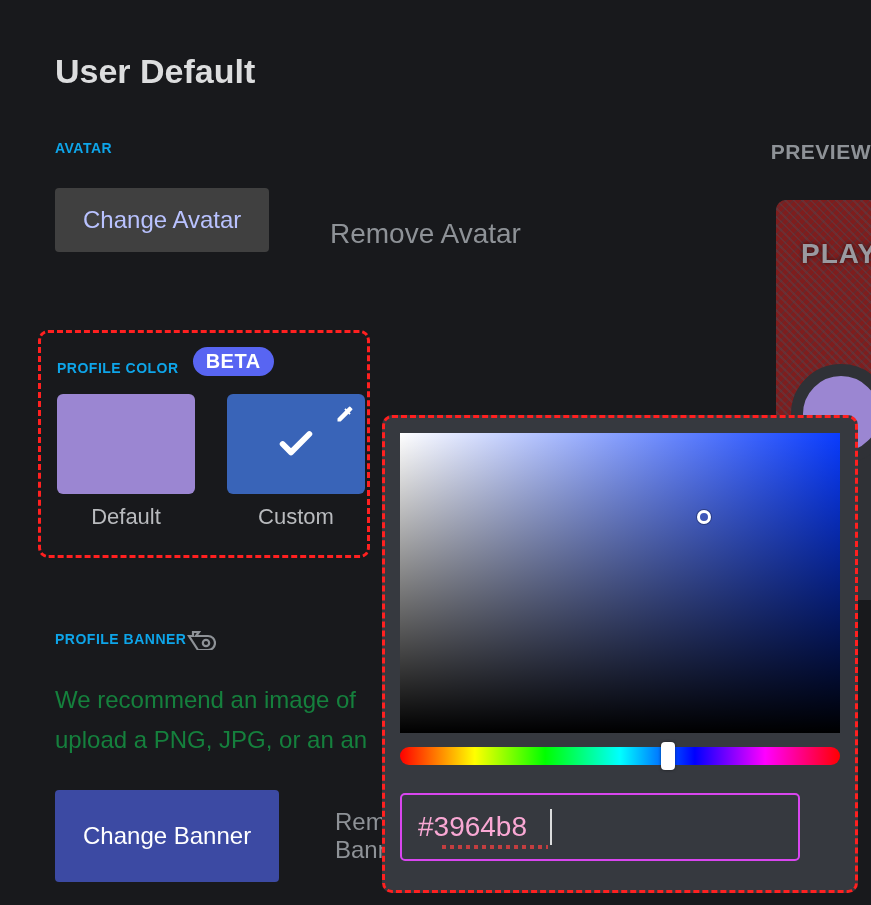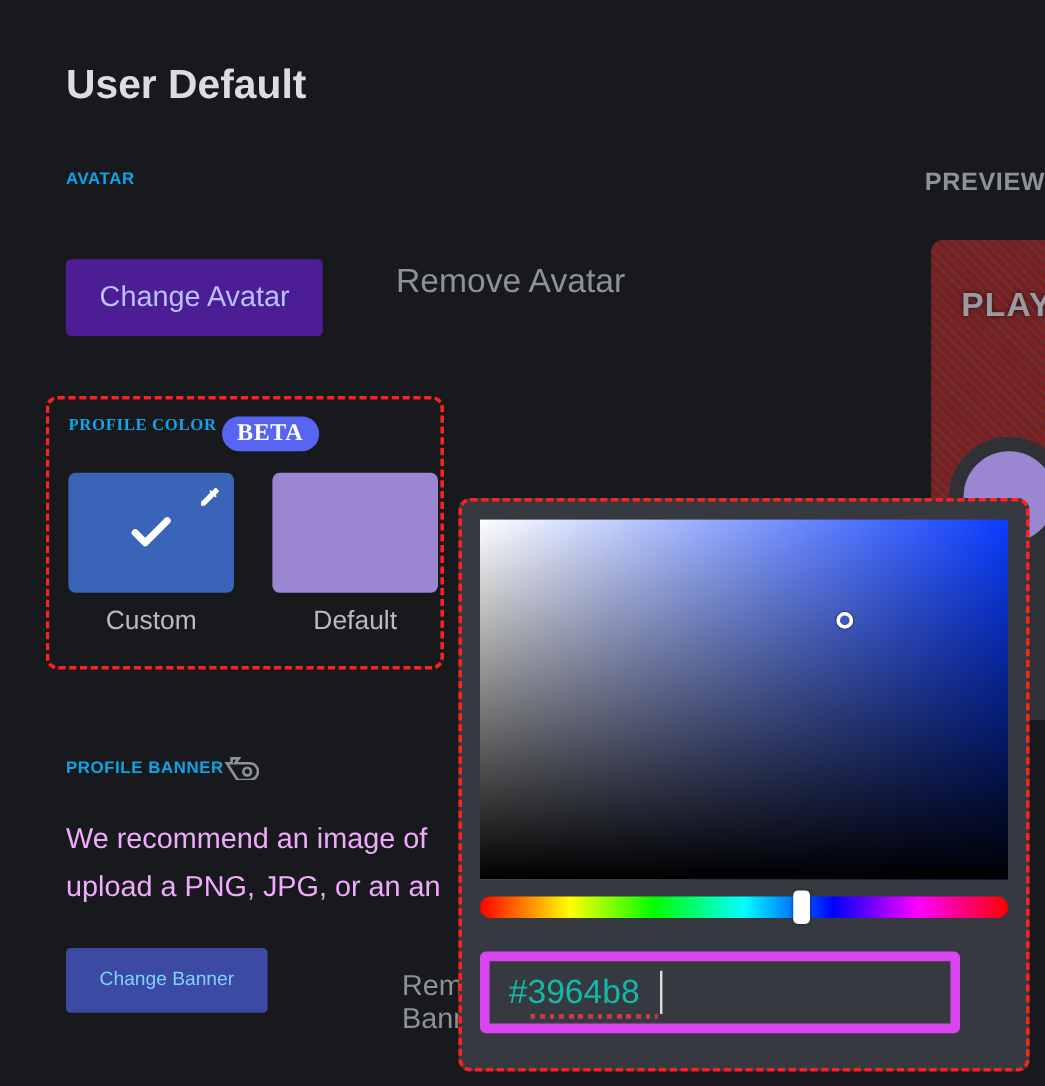--- a/index.html
+++ b/index.html
@@ -30,22 +30,22 @@
       letter-spacing: 0.5px;
     }
     .avatar-label {
       position: absolute;
       left: 55px;
       top: 140px;
     }
     .change-avatar-btn {
       position: absolute;
       left: 55px;
-      top: 216px;
-      background: #4c1d95;
+      top: 188px;
+      background: #404040;
       border: none;
       color: #b9c2ff;
       font-size: 24px;
       font-weight: 400;
       padding: 18px 28px;
       border-radius: 4px;
     }
     .remove-avatar-btn {
       position: absolute;
       left: 330px;
@@ -115,24 +115,23 @@
       left: 38px;
       top: 330px;
       width: 332px;
       height: 228px;
       border: 3px dashed #ff2020;
       border-radius: 10px;
       padding: 14px 16px 10px 16px;
     }
     .profile-color-header {
       display: flex;
-      align-items: flex-start;
-      gap: 4px;
+      align-items: flex-end;
+      gap: 14px;
       margin-bottom: 18px;
-      font-family: Liberation Serif, serif;
     }
     .beta-badge {
       background: #5865f2;
       color: #ffffff;
       font-size: 20px;
       font-weight: 800;
       padding: 3px 13px;
       border-radius: 16px;
       letter-spacing: 0.5px;
     }
@@ -184,38 +183,38 @@
       display: flex;
       align-items: center;
     }
     .nitro-icon {
       color: #8e9297;
     }
     .banner-desc {
       position: absolute;
       left: 55px;
       top: 680px;
-      color: #f0abfc;
+      color: #15803d;
       font-size: 24px;
       line-height: 1.65;
       width: 340px;
       white-space: nowrap;
       overflow: hidden;
     }
     .banner-desc div { overflow: hidden; }
     .change-banner-btn {
       position: absolute;
       left: 55px;
       top: 790px;
       background: #3c4aa3;
       border: none;
-      color: #7dd3fc;
-      font-size: 16px;
-      font-weight: 400;
-      padding: 18px 28px;
+      color: #ffffff;
+      font-size: 24px;
+      font-weight: 400;
+      padding: 32px 28px;
       border-radius: 4px;
     }
     .remove-banner-btn {
       position: absolute;
       left: 335px;
       top: 808px;
       background: transparent;
       border: none;
       color: #8e9297;
       font-size: 24px;
@@ -269,23 +268,23 @@
       height: 28px;
       background: #fff;
       border-radius: 4px;
       transform: translateX(-50%);
       box-shadow: 0 0 3px rgba(0,0,0,0.5);
     }
     .hex-input {
       width: 400px;
       height: 68px;
       background: #36393f;
-      border: 8px solid #d946ef;
+      border: 2px solid #d946ef;
       border-radius: 5px;
-      color: #14b8a6;
+      color: #f9a8d4;
       font-size: 28px;
       padding: 0 16px;
     }
     .hex-wrapper { position: relative; }
     .spellcheck-underline {
       position: absolute;
       left: 42px;
       top: 52px;
       width: 106px;
       height: 4px;
@@ -317,35 +316,35 @@
   </div>
   <div class="preview-avatar"></div>
 </div>
 
 <div class="profile-color-panel">
   <div class="profile-color-header">
     <span class="section-label">PROFILE COLOR</span>
     <span class="beta-badge">BETA</span>
   </div>
   <div class="color-options">
+    <div class="color-option">
+      <div class="swatch swatch-default"></div>
+      <span class="swatch-label">Default</span>
+    </div>
     <div class="color-option">
       <div class="swatch swatch-custom">
         <svg class="check-icon" viewBox="0 0 24 24">
           <path d="M4 12 L9 17 L20 6" stroke="#fff" stroke-width="3.5" fill="none" stroke-linecap="round" stroke-linejoin="round"></path>
         </svg>
         <svg class="eyedropper-icon" viewBox="0 0 24 24">
           <path d="M20.71 5.63l-2.34-2.34a1 1 0 0 0-1.41 0l-3.12 3.12-1.2-1.2-1.41 1.41 1.2 1.2L3 17.25V21h3.75l9.43-9.43 1.2 1.2 1.41-1.41-1.2-1.2 3.12-3.12a1 1 0 0 0 0-1.41z" fill="#fff"></path>
         </svg>
       </div>
       <span class="swatch-label">Custom</span>
     </div>
-    <div class="color-option">
-      <div class="swatch swatch-default"></div>
-      <span class="swatch-label">Default</span>
-    </div>
   </div>
 </div>
 
 <div class="banner-label-row">
   <span class="section-label">PROFILE BANNER</span>
   <svg width="30" height="22" viewBox="0 0 30 22" class="nitro-icon">
     <path d="M3 8 L7 8 L7 4 L13 4 L10 8 L22 8 A7 7 0 1 1 22 22 L12 22 L3 8 Z" fill="none" stroke="#8e9297" stroke-width="2.2"></path>
     <circle cx="20" cy="15" r="3.2" fill="none" stroke="#8e9297" stroke-width="2.2"></circle>
   </svg>
 </div>

